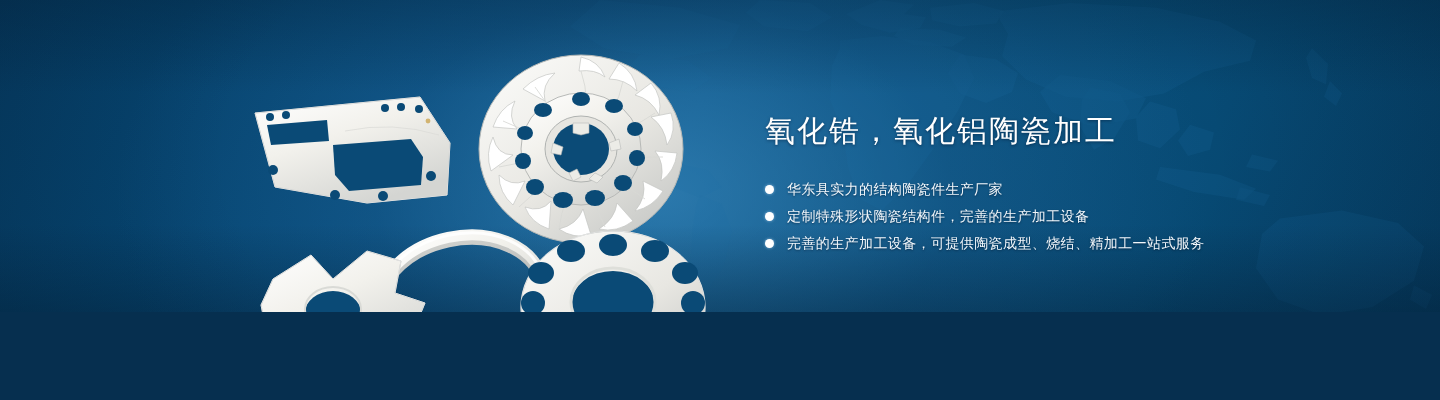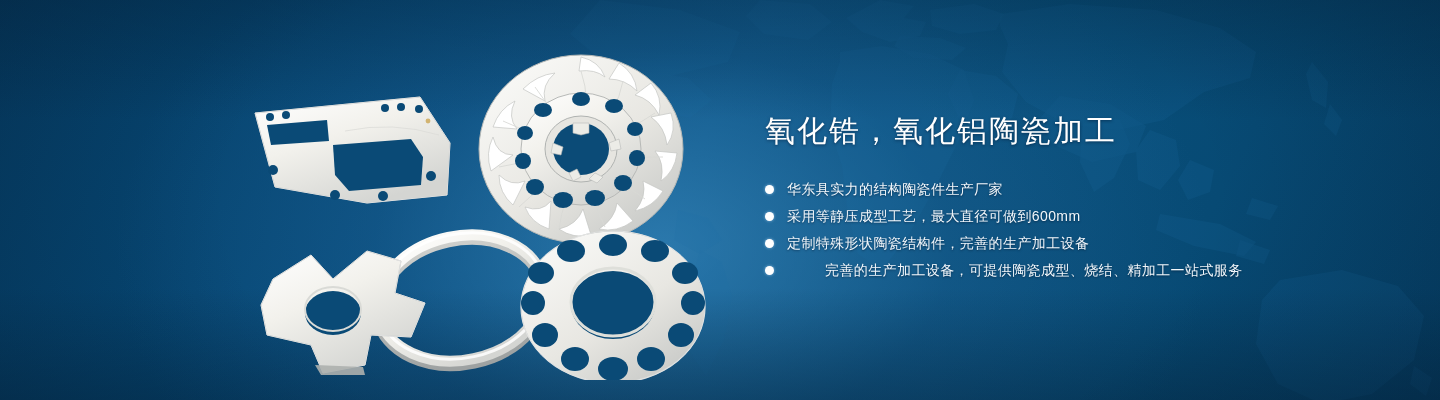--- a/index.html
+++ b/index.html
@@ -1,19 +1,19 @@
 <!DOCTYPE html>
 <html lang="zh"><head>
 <meta charset="utf-8">
 <title>Ceramic Banner</title>
 <style>
   html,body{margin:0;padding:0;background:#062f4f;}
   *{box-sizing:border-box;}
   .banner{
-    position:relative;width:1440px;height:400px;overflow:hidden;
+    position:relative;width:1440px;height:312px;overflow:hidden;
     font-family:"Liberation Sans","DejaVu Sans",sans-serif;
     background:#074470;
   }
   
   .bg-base{
     position:absolute;inset:0;
     background:
       radial-gradient(ellipse 760px 520px at 46% 62%, rgba(70,150,205,0.55) 0%, rgba(40,105,160,0.30) 38%, rgba(10,62,105,0.0) 72%),
       linear-gradient(118deg,#063c63 0%, #064a78 28%, #0a5585 47%, #08507c 62%, #074a74 80%, #063f66 100%);
   }
@@ -40,21 +40,21 @@
     font-weight:normal;margin:0 0 30px 0;white-space:nowrap;
     text-shadow:0 1px 3px rgba(0,20,45,.55);
   }
   .bullets{list-style:none;margin:0;padding:0;}
   .bullet{
     display:flex;align-items:center;margin:0 0 9px 0;
     color:#f2f7fb;font-size:14px;line-height:18px;letter-spacing:.4px;
     text-shadow:0 1px 2px rgba(0,18,40,.5);
     text-align:center;
   }
-  .bullet:last-child{margin-bottom:0;gap:38px;}
+  .bullet:last-child{margin-bottom:0;}
   .dot{
     flex:0 0 auto;width:9px;height:9px;border-radius:50%;
     background:#ffffff;margin-right:13px;
     box-shadow:0 0 3px rgba(180,215,245,.7);
   }
   .btext{white-space:nowrap;}
 </style>
 </head>
 <body>
 
@@ -251,24 +251,20 @@
 
   <div class="copy">
     <h1 class="headline">氧化锆，氧化铝陶瓷加工</h1>
     <ul class="bullets">
       <li class="bullet">
         <span class="dot"></span>
         <span class="btext">华东具实力的结构陶瓷件生产厂家</span>
       </li>
       <li class="bullet">
         <span class="dot"></span>
-        <span class="btext">采用等静压成型工艺，最大直径可做到600mm</span>
-      </li>
-      <li class="bullet">
-        <span class="dot"></span>
         <span class="btext">定制特殊形状陶瓷结构件，完善的生产加工设备</span>
       </li>
       <li class="bullet">
         <span class="dot"></span>
         <span class="btext">完善的生产加工设备，可提供陶瓷成型、烧结、精加工一站式服务</span>
       </li>
     </ul>
   </div>
 
 </div>

